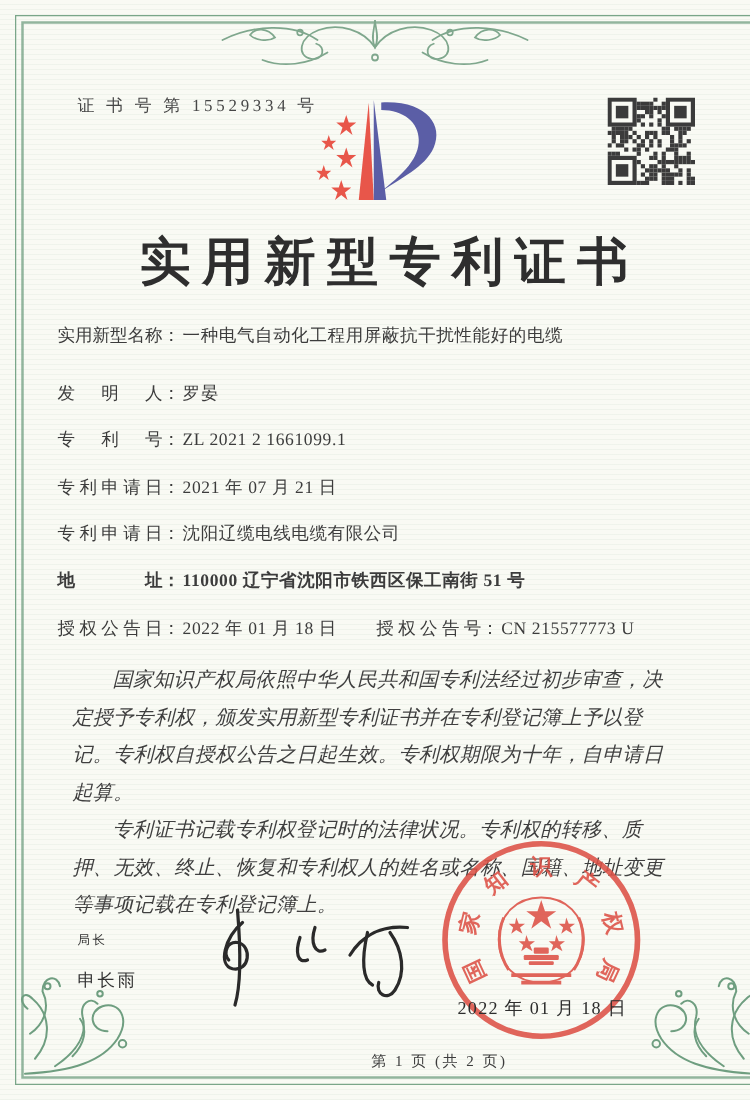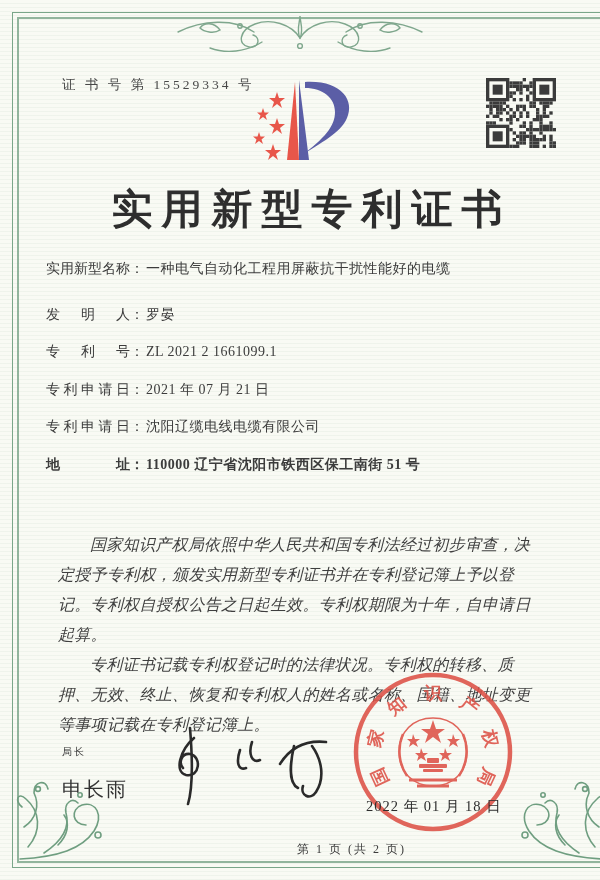--- a/index.html
+++ b/index.html
@@ -34,21 +34,21 @@
   .row-patno{top:343px;}
   .row-appdate{top:381px;}
   .row-patentee{top:418px;}
   .row-address{top:456px;font-weight:bold;}
   .row-grant{top:494px;}
   .grant-second{position:absolute;left:255px;top:0;white-space:nowrap;}
   .body-text{position:absolute;left:58px;top:530px;width:486px;font-size:16px;line-height:1.88;
     font-style:italic;color:#3f3f3f;}
   .body-text p{margin:0;text-indent:2em;letter-spacing:.3px;}
   .sig-title{position:absolute;left:62px;top:745px;font-size:10px;color:#333;letter-spacing:2px;}
-  .sig-name{position:absolute;left:62px;top:776px;font-size:20px;color:#333;letter-spacing:2px;}
+  .sig-name{position:absolute;left:62px;top:776px;font-size:14px;color:#333;letter-spacing:2px;}
   .signature-svg{position:absolute;left:150px;top:722px;width:200px;height:90px;}
   .seal{position:absolute;left:347px;top:668px;width:172px;height:172px;opacity:.88;}
   .seal-date{position:absolute;left:366px;top:797px;font-size:14.5px;color:#2d2d2d;letter-spacing:1px;z-index:5;}
   .footer{position:absolute;left:0;top:841px;width:100%;text-align:center;font-size:12px;
     letter-spacing:2px;color:#3c3c3c;margin-left:40px;}
 </style>
 </head>
 <body>
 
 <div class="page">
@@ -288,20 +288,24 @@
   </div>
   <div class="field-row row-appdate">
     <span class="flabel">专利申请日</span><span class="fcolon">：</span><span class="fvalue">2021 年 07 月 21 日</span>
   </div>
   <div class="field-row row-patentee">
     <span class="flabel">专利申请日</span><span class="fcolon">：</span><span class="fvalue">沈阳辽缆电线电缆有限公司</span>
   </div>
   <div class="field-row row-address">
     <span class="flabel">地址</span><span class="fcolon">：</span><span class="fvalue">110000 辽宁省沈阳市铁西区保工南街 51 号</span>
   </div>
+  <div class="field-row row-grant">
+    <span><span class="flabel">授权公告日</span><span class="fcolon">：</span><span class="fvalue">2022 年 01 月 18 日</span></span>
+    <span class="grant-second"><span class="flabel">授权公告号</span><span class="fcolon">：</span><span class="fvalue">CN 215577773 U</span></span>
+  </div>
 
   <div class="body-text">
     <p>国家知识产权局依照中华人民共和国专利法经过初步审查，决定授予专利权，颁发实用新型专利证书并在专利登记簿上予以登记。专利权自授权公告之日起生效。专利权期限为十年，自申请日起算。</p>
     <p>专利证书记载专利权登记时的法律状况。专利权的转移、质押、无效、终止、恢复和专利权人的姓名或名称、国籍、地址变更等事项记载在专利登记簿上。</p>
   </div>
 
   <div class="sig-title">局长</div>
   <div class="sig-name">申长雨</div>
   <svg class="signature-svg" viewBox="0 0 200 90">
     <g stroke="#2a2a2a" fill="none" stroke-width="2.6" stroke-linecap="round" stroke-linejoin="round">

